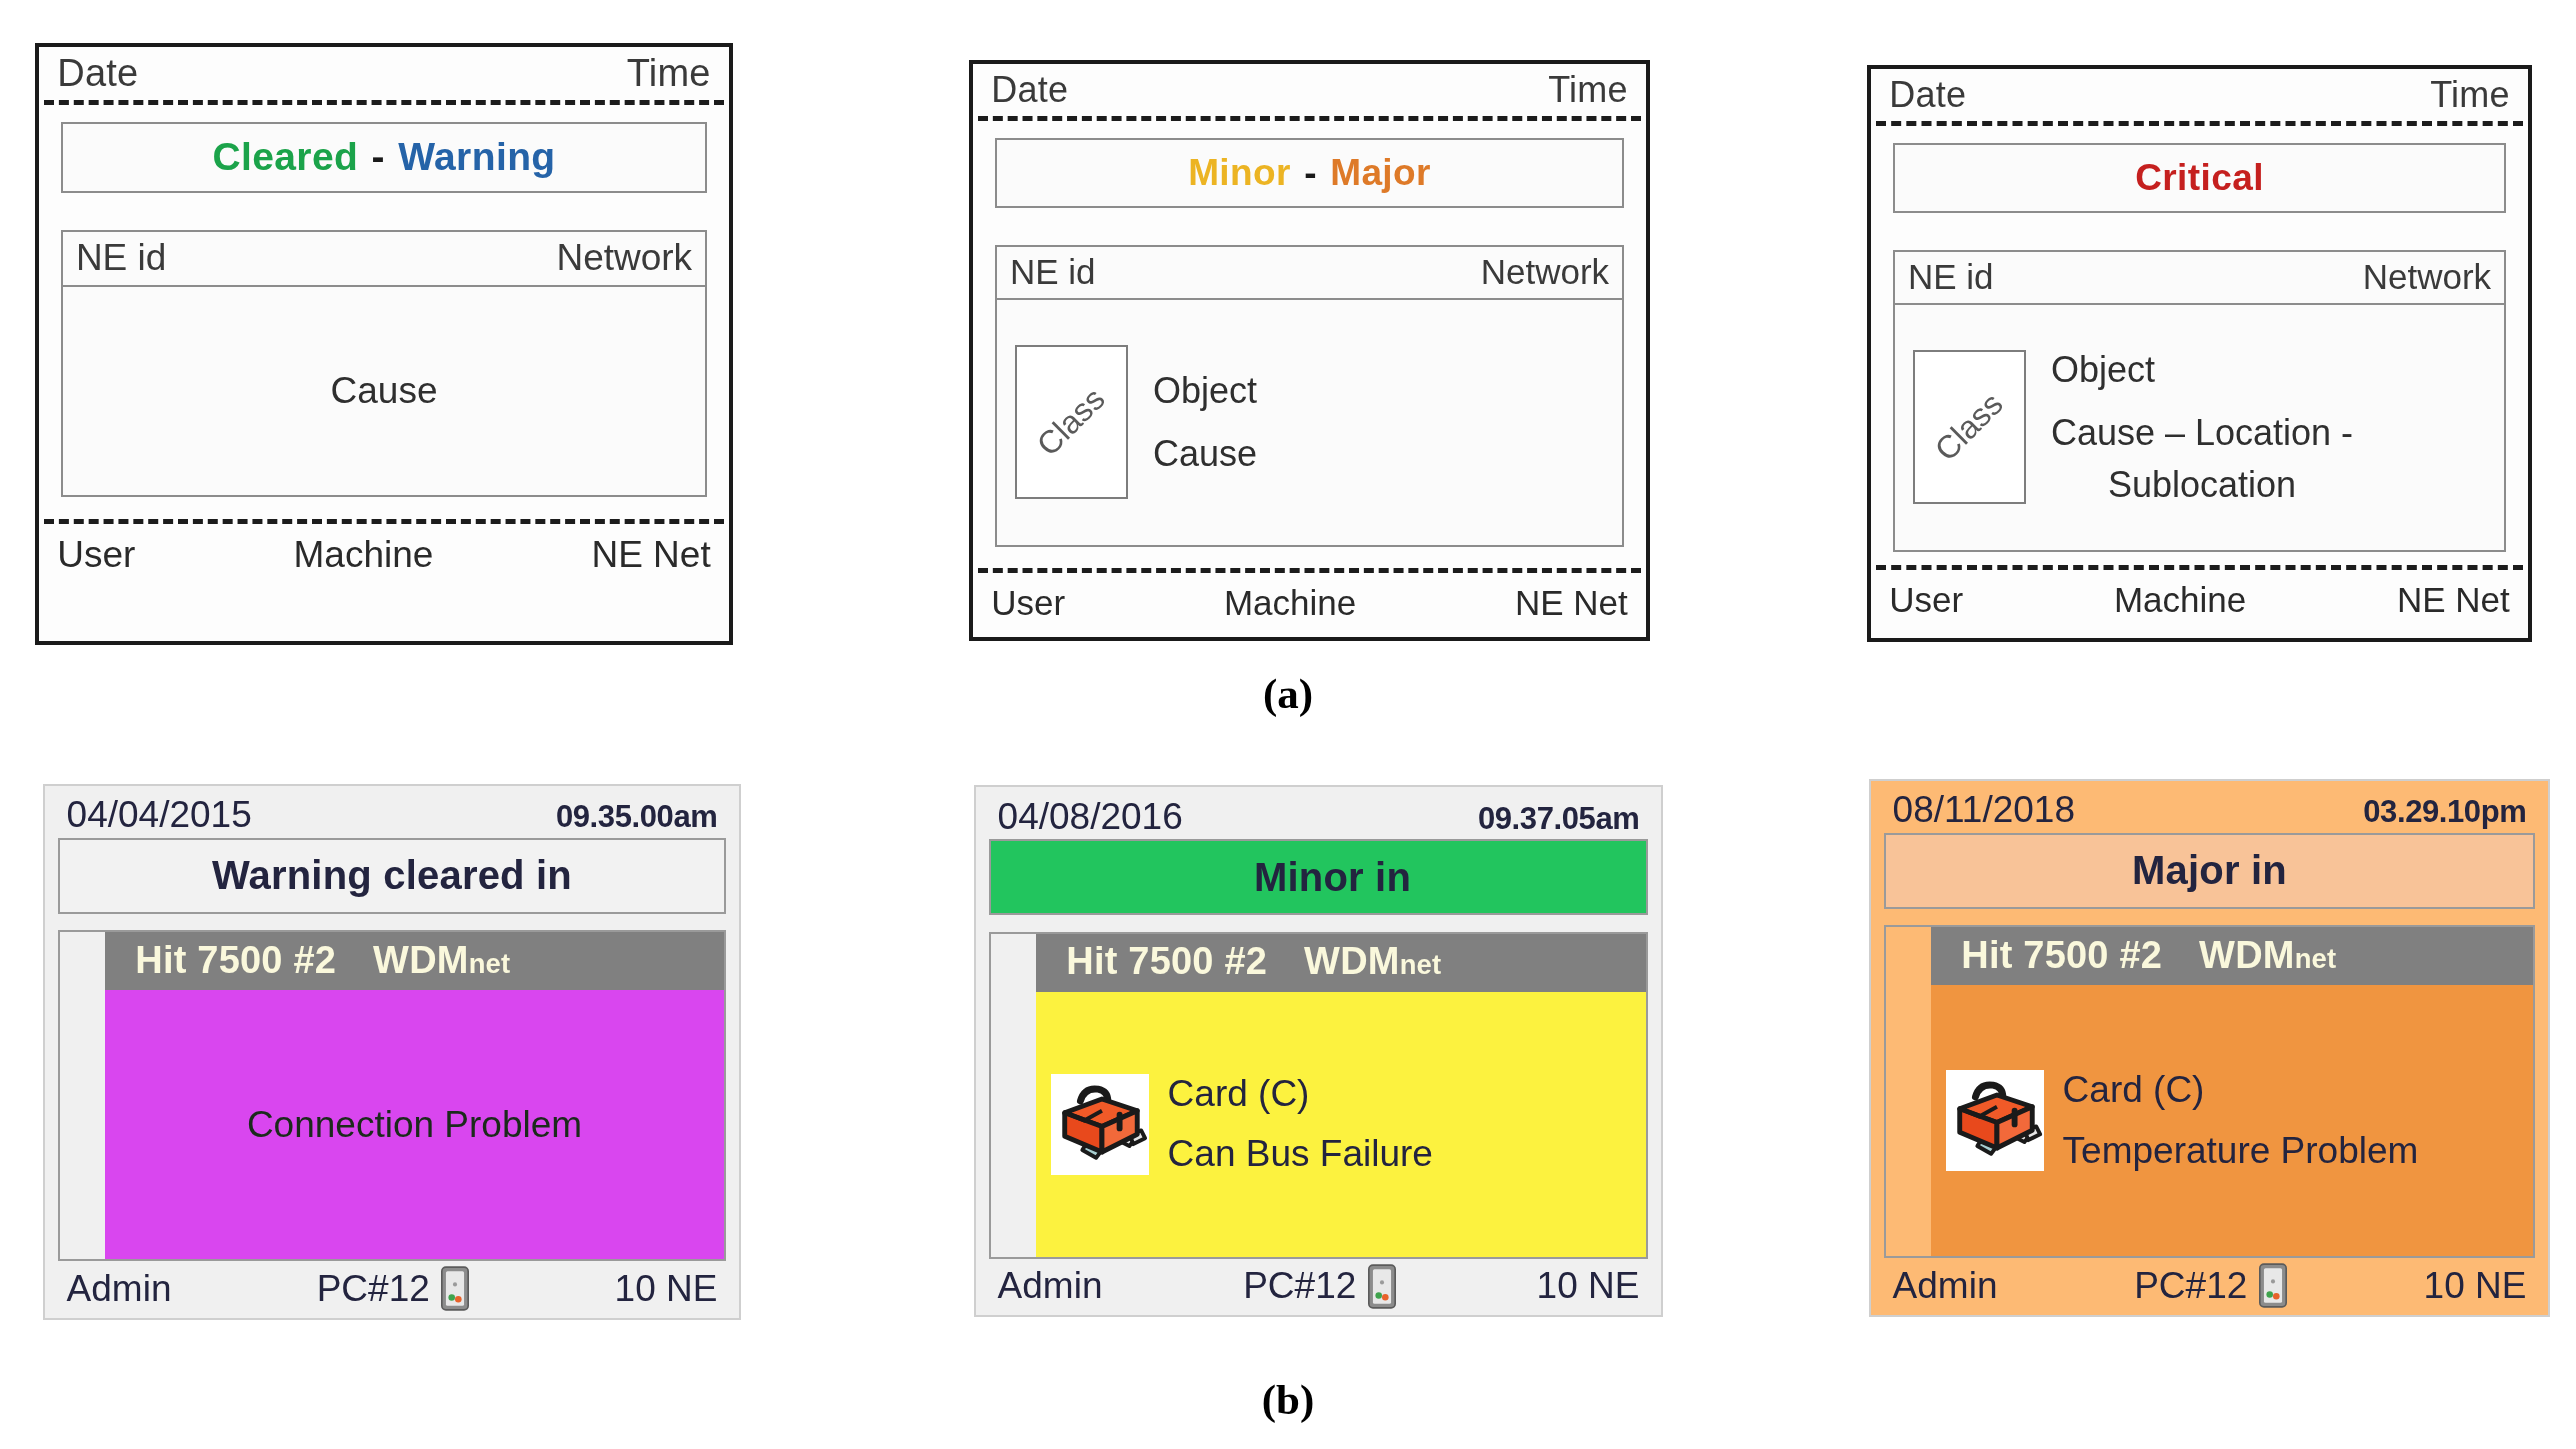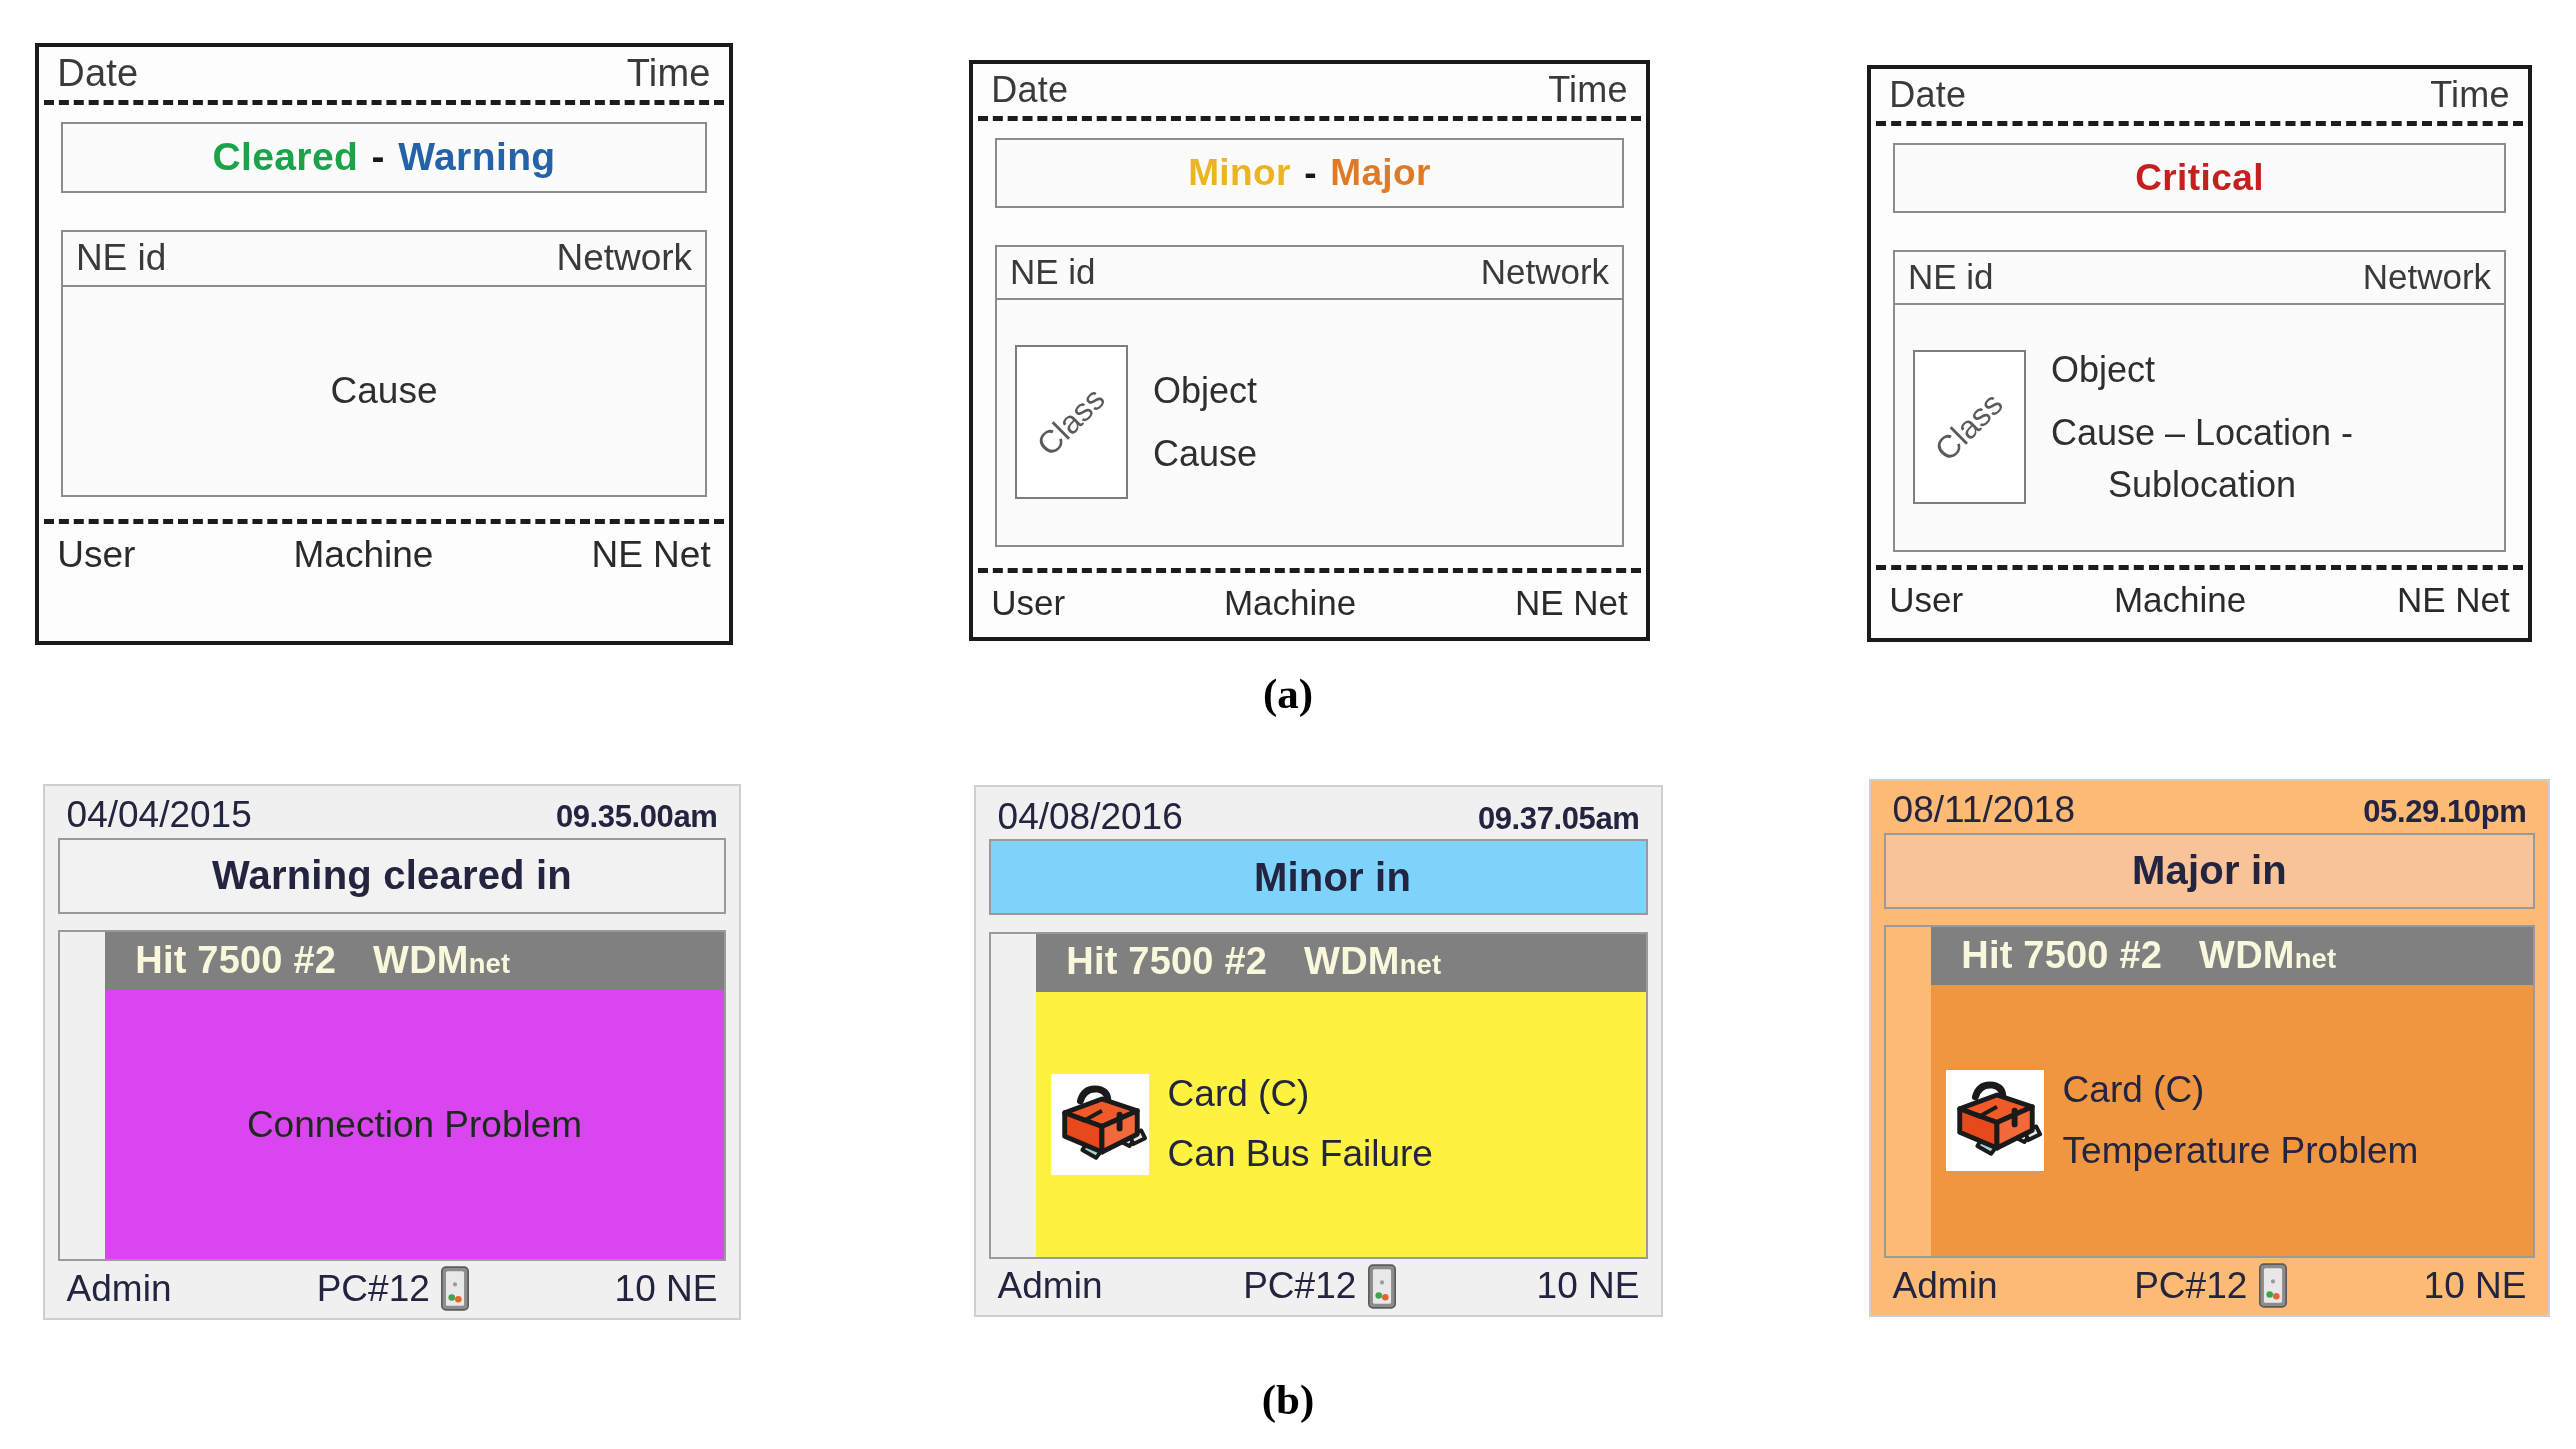--- a/index.html
+++ b/index.html
@@ -203,21 +203,21 @@
     height: 76px;
     display: flex;
     align-items: center;
     justify-content: center;
     font-size: 40px;
     font-weight: bold;
     color: #23243f;
     letter-spacing: 0.2px;
   }
   .st-warning { background: #f2f2f2; }
-  .st-minor   { background: #7dd3fc; padding-left: 28px; }
+  .st-minor   { background: #22c55e; padding-left: 28px; }
   .st-major   { background: #f8c398; }
 
   .alarm-main {
     box-sizing: border-box;
     border: 2.5px solid #9a9a9a;
     margin-top: 16.6px;
     flex: 1 1 auto;
     display: flex;
     flex-direction: column;
     overflow: hidden;
@@ -480,21 +480,21 @@
             <circle cx="21" cy="40" r="4" fill="#e8622a"></circle>
           </svg>
         </span>
         <span>10 NE</span>
       </div>
     </div>
 
     <div class="alarm-card alarm-b3">
       <div class="alarm-datetime">
         <span class="alarm-date">08/11/2018</span>
-        <span class="alarm-time">05.29.10pm</span>
+        <span class="alarm-time">03.29.10pm</span>
       </div>
       <div class="alarm-status st-major">Major in</div>
       <div class="alarm-main">
         <div class="alarm-nebar">
           <span>Hit 7500 #2</span>
           <span><span>WDM</span><span class="wdm-sub">net</span></span>
         </div>
         <div class="alarm-cause cause-orange">
           <div class="cause-withicon">
             <svg class="tool-icon" viewBox="0 0 100 100">

